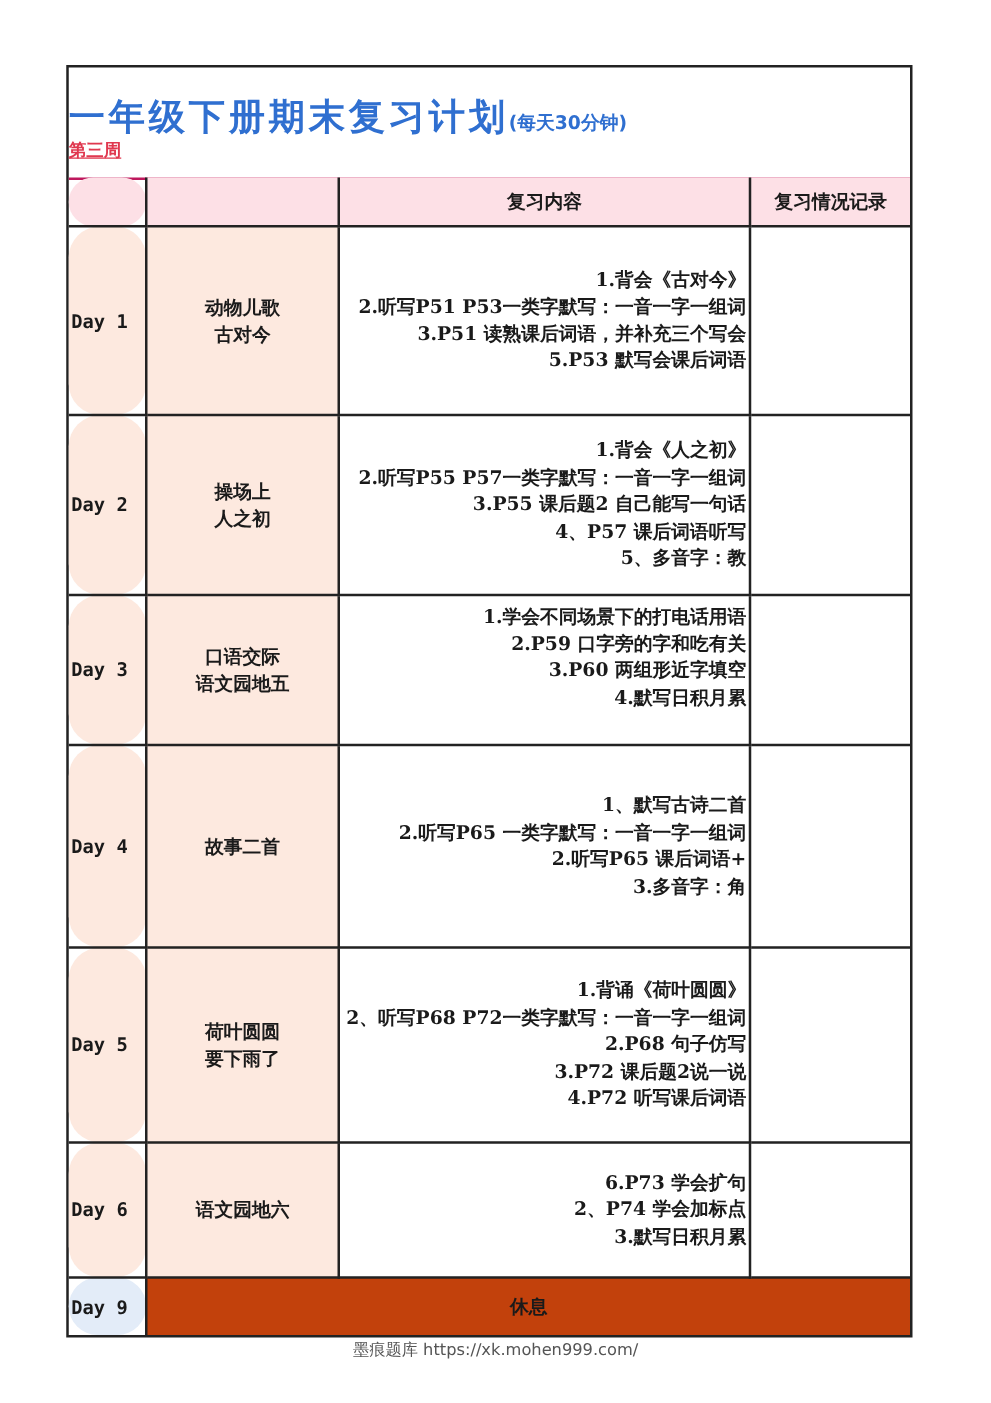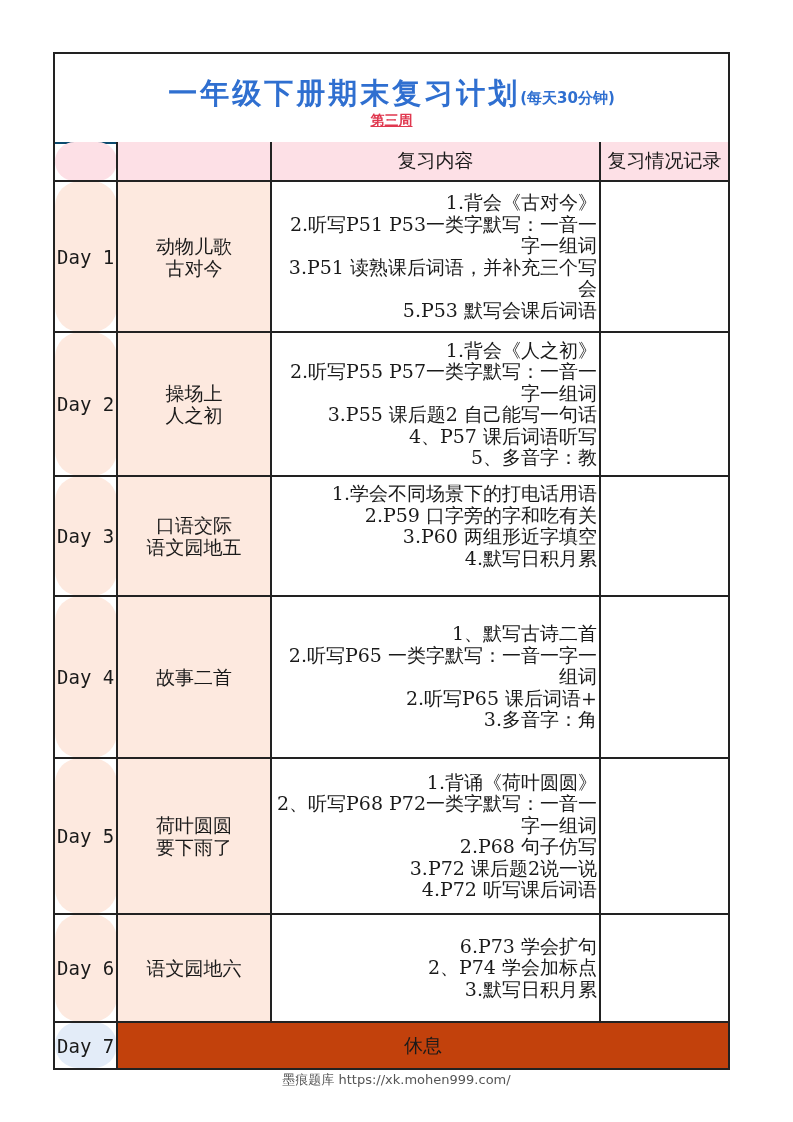--- a/index.html
+++ b/index.html
@@ -5,22 +5,22 @@
   * { box-sizing: border-box; margin: 0; padding: 0; }
   html, body { width: 793px; height: 1122px; background: #ffffff; overflow: hidden; }
   body { position: relative; font-family: "DejaVu Serif", "Liberation Serif", serif; color: #1a1a1a; }
 
   .sheet {
     position: absolute; left: 53px; top: 52px; width: 677px; height: 1018px;
     border: 2px solid #222;
   }
   .title-block {
     position: absolute; left: 0; top: 0; width: 100%; height: 90px;
-    border-bottom: 2px solid #0c4a6e;
-    text-align: center;
+    border-bottom: 2px solid #be185d;
+    text-align: left;
   }
   .title-main {
     position: absolute; left: 0; right: 0; top: 20px;
     font-family: "DejaVu Sans", "Liberation Sans", sans-serif;
     font-weight: bold; font-size: 29px; letter-spacing: 3px;
     color: #2f6fd0;
   }
   .title-main .sub {
     font-size: 15px; letter-spacing: 0; font-weight: bold; color: #2f6fd0;
   }
@@ -29,22 +29,22 @@
     font-family: "DejaVu Sans", "Liberation Sans", sans-serif;
     font-size: 14px; font-weight: bold; color: #e0384f; text-decoration: underline;
   }
 
   table.plan {
     position: absolute; left: 0; top: 88px; width: 673px;
     border-collapse: collapse; table-layout: fixed;
   }
   table.plan td, table.plan th {
     border: 2px solid #222;
-    font-weight: normal;
-    font-size: 19px;
+    font-weight: bold;
+    font-size: 15px;
     vertical-align: middle;
   }
   table.plan tr:first-child th, table.plan tr:first-child td { border-top: none; }
   table.plan td:first-child, table.plan th:first-child { border-left: none; border-radius: 25px; }
   table.plan td:last-child, table.plan th:last-child { border-right: none; }
   table.plan tr:last-child td { border-bottom: none; }
 
   col.c-day { width: 62px; }
   col.c-topic { width: 154px; }
   col.c-content { width: 329px; }
@@ -174,20 +174,20 @@
       </td>
       <td class="content-cell">
         <span class="line">6.P73 学会扩句</span>
         <span class="line">2、P74  学会加标点</span>
         <span class="line">3.默写日积月累</span>
       </td>
       <td class="record-cell"></td>
     </tr>
 
     <tr class="rest-row" style="height:46px;">
-      <td class="day-cell">Day 7</td>
+      <td class="day-cell">Day 9</td>
       <td class="rest-cell" colspan="3">休息</td>
     </tr>
   </tbody>
     </table>
 </div>
 
 <div class="footer">墨痕题库 https://xk.mohen999.com/</div>
 
 </body></html>

